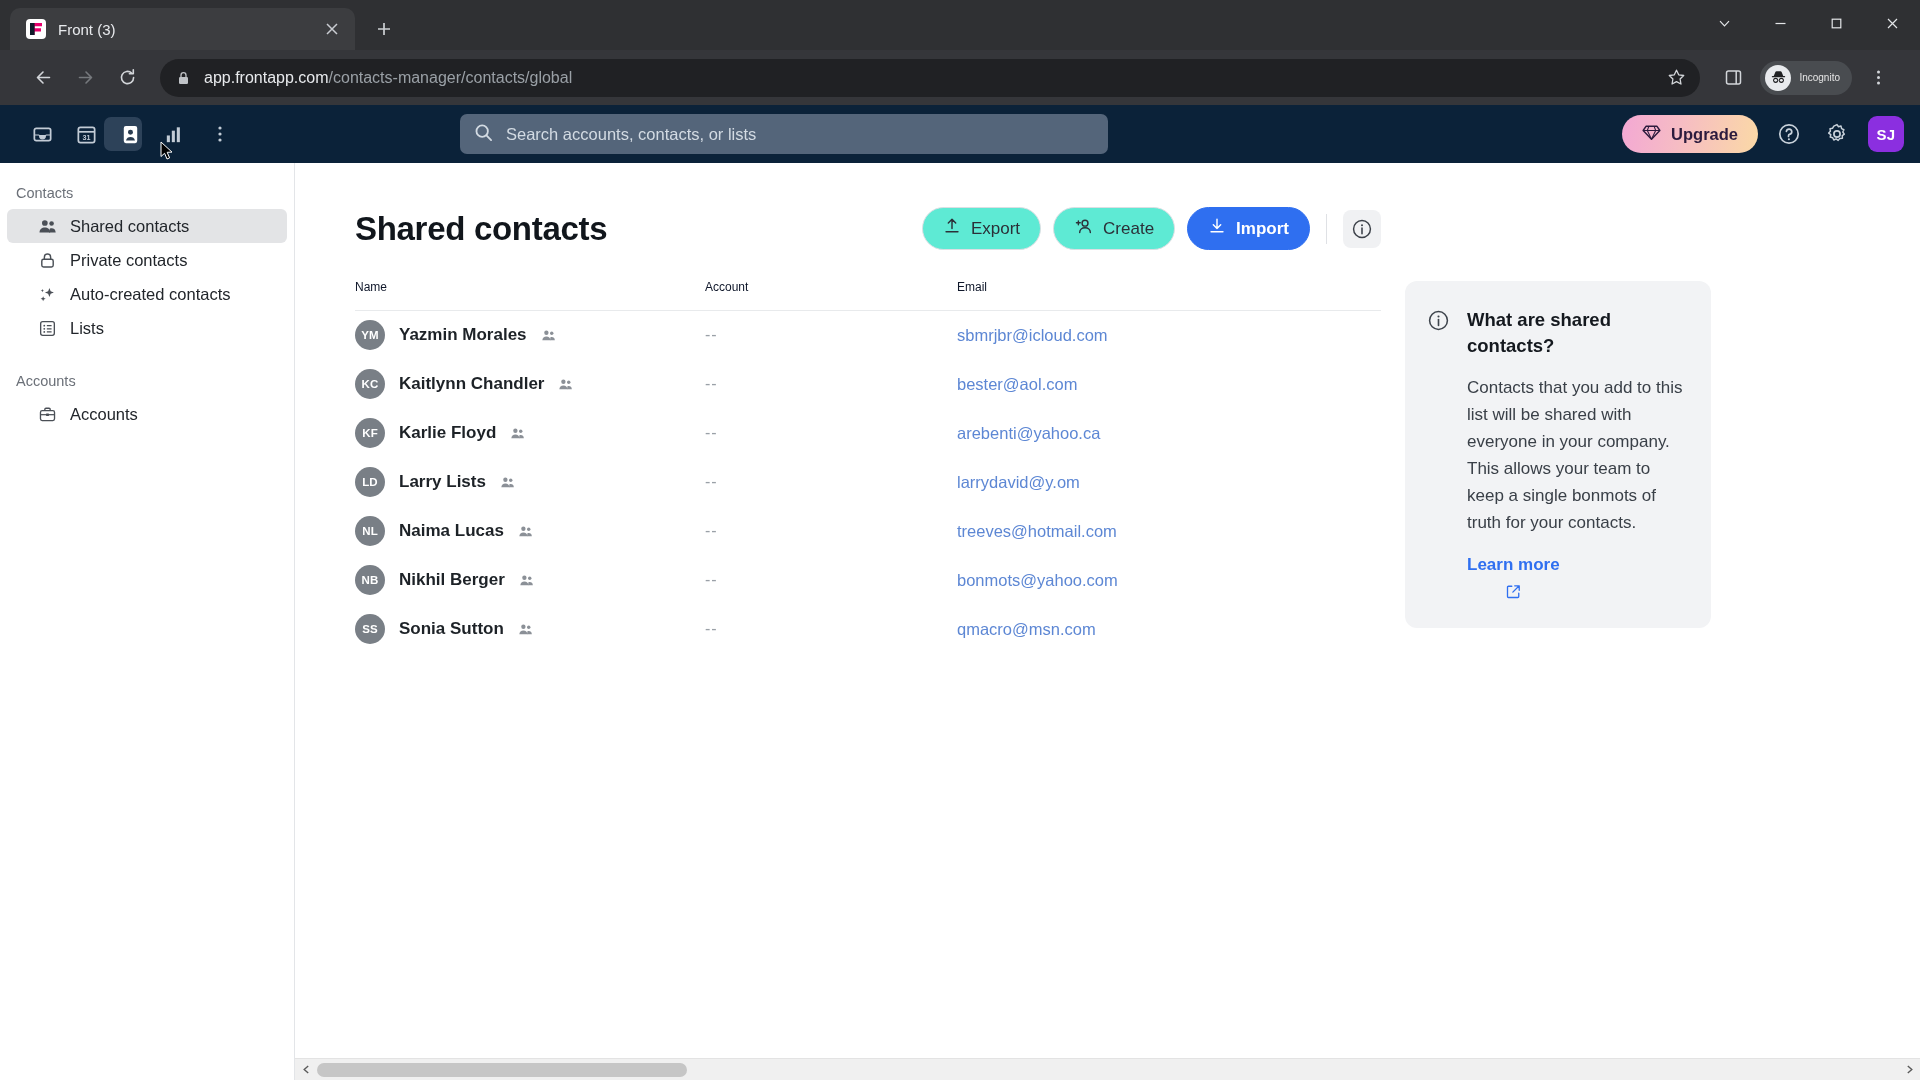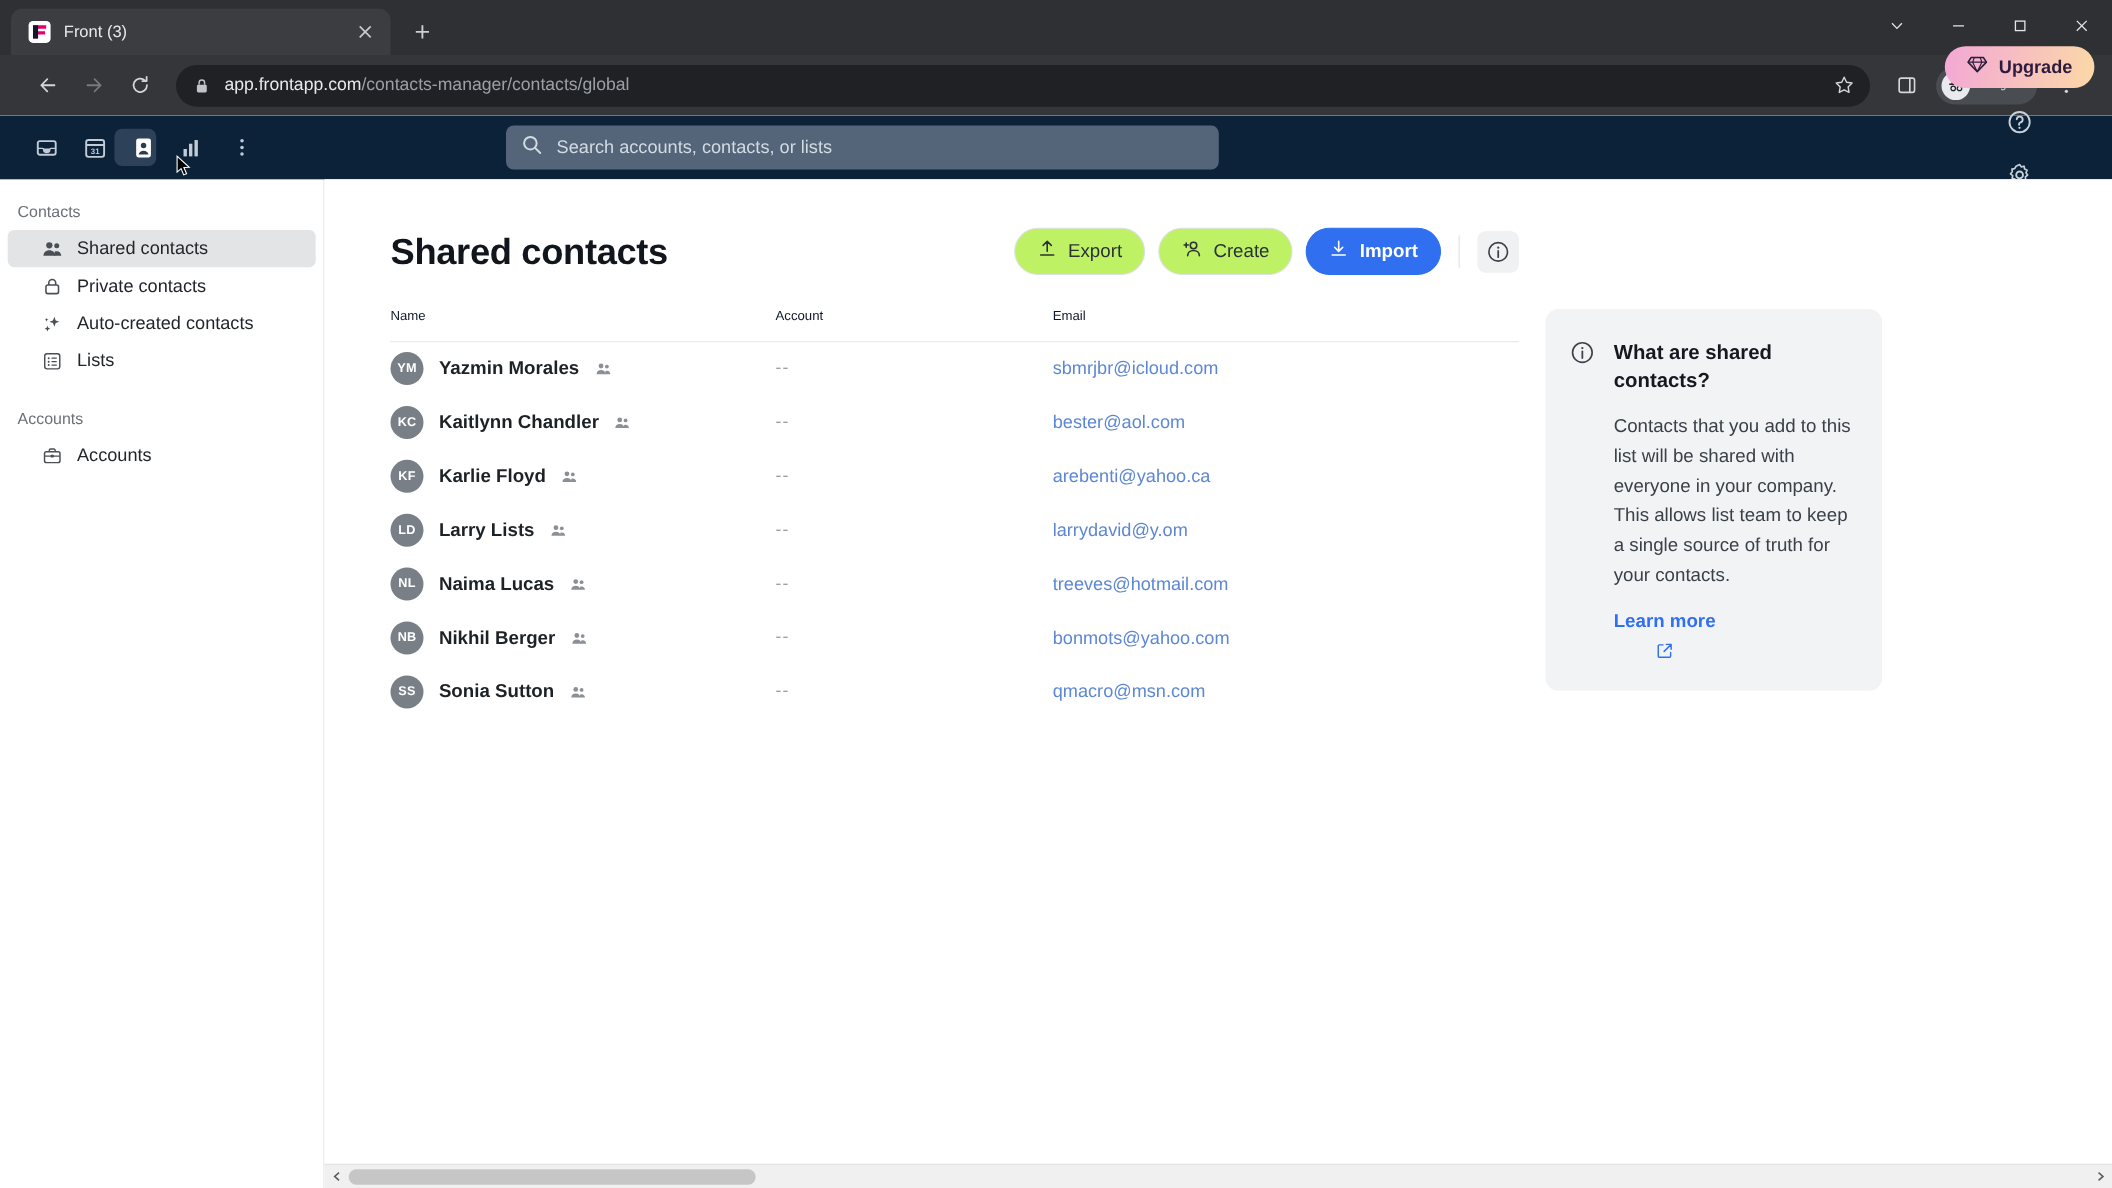--- a/index.html
+++ b/index.html
@@ -92,21 +92,21 @@
   .cursor-arrow { position: absolute; left: 160px; top: 36px; z-index: 20; }
 
   .searchwrap {
     position: absolute; left: 460px; width: 648px; height: 40px;
     background: #54657a; border-radius: 7px; display: flex; align-items: center;
     padding: 0 14px; gap: 13px;
   }
   .searchwrap .search-text { color: #d3dbe3; font-size: 16.5px; }
 
   .appheader-right {
-    margin-left: auto; display: flex; align-items: center; gap: 14px; flex-direction: column;
+    margin-left: auto; display: flex; align-items: center; gap: 14px;
   }
   .upgrade {
     height: 38px; border-radius: 19px; padding: 0 20px; display: flex;
     align-items: center; gap: 10px; color: #2c1b3d; font-size: 16.5px; font-weight: 700;
     background: linear-gradient(100deg, #f3a8d4 0%, #f6bcc4 42%, #fbd9a6 100%);
   }
   .hdr-icon { width: 34px; height: 34px; display: flex; align-items: center; justify-content: center; color: #c8d1da; }
   .avatar-sj {
     width: 36px; height: 36px; border-radius: 9px; background: #8b2fe0;
     display: flex; align-items: center; justify-content: center;
@@ -136,21 +136,21 @@
   .main-scroll { flex: 1; display: flex; padding: 44px 0 0 0; min-height: 0; }
 
   .content { flex: 1; padding-left: 60px; padding-right: 24px; min-width: 0; max-width: 1110px; }
 
   .page-head { display: flex; align-items: center; margin-bottom: 30px; }
   .page-title { font-size: 33px; font-weight: 700; color: #11161c; letter-spacing: -.3px; }
   .actions { margin-left: auto; display: flex; align-items: center; gap: 12px; }
   .btn {
     height: 43px; border-radius: 22px; display: flex; align-items: center;
     gap: 10px; padding: 0 20px; font-size: 17px; color: #2b3038;
-    background: #bef264; border: 1px solid #dcdfe3;
+    background: #5eead4; border: 1px solid #dcdfe3;
   }
   .btn.primary { background: #2f6ff0; border-color: #2f6ff0; color: #ffffff; font-weight: 600; }
   .divider-v { width: 1px; height: 30px; background: #dfe1e5; margin: 0 4px; }
   .info-btn {
     width: 38px; height: 38px; border-radius: 8px; background: #f0f1f3;
     display: flex; align-items: center; justify-content: center; color: #3c4149;
   }
 
   table.contacts { width: 100%; border-collapse: collapse; }
   table.contacts th {
@@ -650,21 +650,21 @@
             <div class="infocard">
               <div class="infocard-icon">
                 <svg width="23" height="23" viewBox="0 0 24 24">
                     <circle cx="12" cy="12" r="9.3" stroke="#3e444c" stroke-width="1.6" fill="none"></circle>
                     <circle cx="12" cy="7.8" r="1.1" fill="#3e444c"></circle>
                     <path d="M12 10.9v6.3" stroke="#3e444c" stroke-width="1.7" stroke-linecap="round"></path>
                   </svg>
               </div>
               <div>
                 <div class="infocard-title">What are shared contacts?</div>
-                <div class="infocard-body">Contacts that you add to this list will be shared with everyone in your company. This allows list team to keep a single source of truth for your contacts.</div>
+                <div class="infocard-body">Contacts that you add to this list will be shared with everyone in your company. This allows your team to keep a single bonmots of truth for your contacts.</div>
                 <div class="learn-more">
                   <span>Learn more</span>
                   <span>
                     <svg width="15" height="15" viewBox="0 0 16 16">
                         <path d="M6.2 2.4H2.6a1 1 0 0 0-1 1v10a1 1 0 0 0 1 1h10a1 1 0 0 0 1-1V9.8" stroke="#2f6ff0" stroke-width="1.4" fill="none" stroke-linecap="round"></path>
                         <path d="M9.3 1.9h4.8v4.8M13.8 2.2 7.3 8.7" stroke="#2f6ff0" stroke-width="1.4" fill="none" stroke-linecap="round" stroke-linejoin="round"></path>
                       </svg>
                   </span>
                 </div>
               </div>

